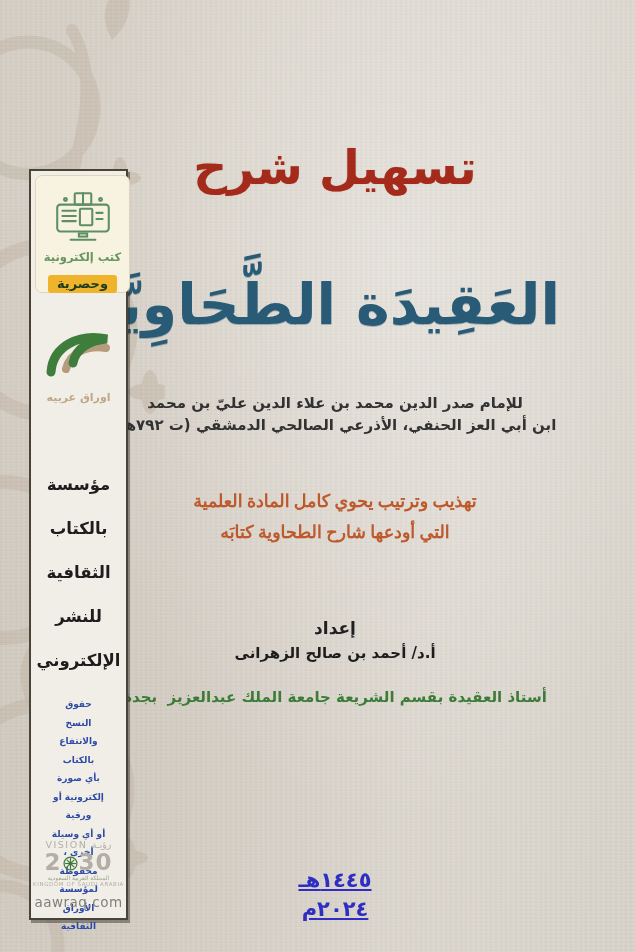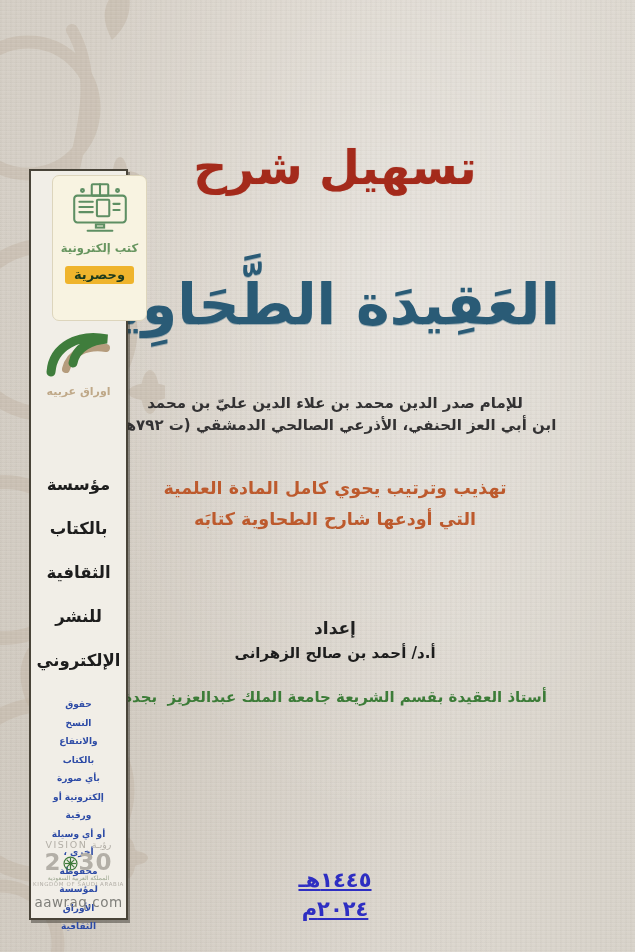--- a/index.html
+++ b/index.html
@@ -34,49 +34,49 @@
     font-size:47px; font-weight:bold; color:#a42a1b;
     text-shadow:0 0 1px rgba(164,42,27,.4);
   }
   .main-title {
     top:238px; height:140px; line-height:132px;
     font-size:57px; font-weight:bold; color:#2a5b76;
     text-shadow:0 1px 0 rgba(42,91,118,.35);
     white-space:nowrap;
   }
   .author-block { top:392px; font-size:15px; font-weight:bold; color:#333233; line-height:22px; }
-  .subtitle-block { top:473px; font-size:17.5px; font-weight:bold; color:#bd5a2d; line-height:31px; }
+  .subtitle-block { top:486px; font-size:17.5px; font-weight:bold; color:#bd5a2d; line-height:31px;font-family:Liberation Serif, serif; }
   .prepared-label { top:618px; font-size:17px; font-weight:bold; color:#1f1f1f; }
   .preparer-name { top:644px; font-size:15px; font-weight:bold; color:#1c1c1c; }
   .preparer-title { top:688px; font-size:15px; font-weight:bold; color:#3c7c38; }
   .dates-block { top:866px; font-size:21px; font-weight:bold; color:#2e2ec2; line-height:29px;text-decoration:underline; }
 
   
   .strip {
     position:absolute; left:29px; top:169px; width:99px; height:751px;
     background:#f1eee7;
     border:2px solid #494439;
     box-shadow:2px 3px 0 rgba(45,42,36,.45);
     z-index:2; text-align:center;
   }
   .strip > div { position:absolute; width:100%; }
 
   .badge {
-    top:4px; left:21px; width:87px; height:146px;
+    top:4px; left:4px; width:87px; height:118px;
     background:#f8f3e1; border:1px solid #ddd5bc; border-radius:7px;
-    padding-top:6px;
+    padding-top:15px;
   }
   .badge-line1 { font-size:11.5px; font-weight:bold; color:#67955f; margin-top:1px; }
   .badge-pill {
     display:inline-block; margin-top:11px; padding:1px 9px 2px;
     background:#efb42c; border-radius:3px;
     font-size:13px; font-weight:bold; color:#1d3b1d;
   }
   .logo-block { top:156px; }
-  .logo-text { font-size:11px; font-weight:bold; color:#bfa888; margin-top:4px; }
+  .logo-text { font-size:11px; font-weight:bold; color:#bfa888; margin-top:10px; }
 
   .publisher-words { top:292px; font-size:16.5px; font-weight:bold; color:#1d1d1d; line-height:44px; }
 
   .copyright-block { top:524px; font-size:9px; font-weight:bold; color:#2d4ba6; line-height:18.5px; padding:0 20px; }
 
   .vision-block { top:668px; color:#b3afa7; direction:ltr; }
   .vision-row { font-size:9.5px; letter-spacing:1.5px; }
   .vision-row .ar { letter-spacing:0; }
   .vision-year { font-size:23px; font-weight:bold; letter-spacing:1px; line-height:24px; }
   .vision-year .emblem { vertical-align:-2px; }

